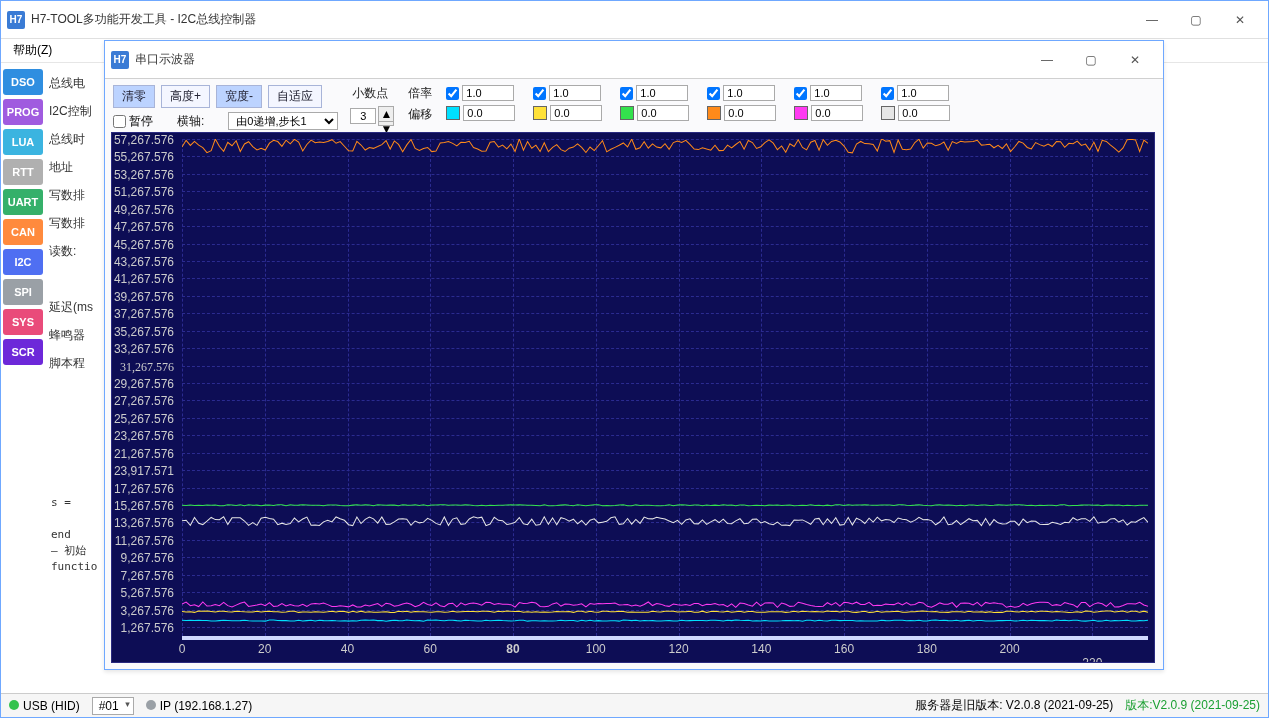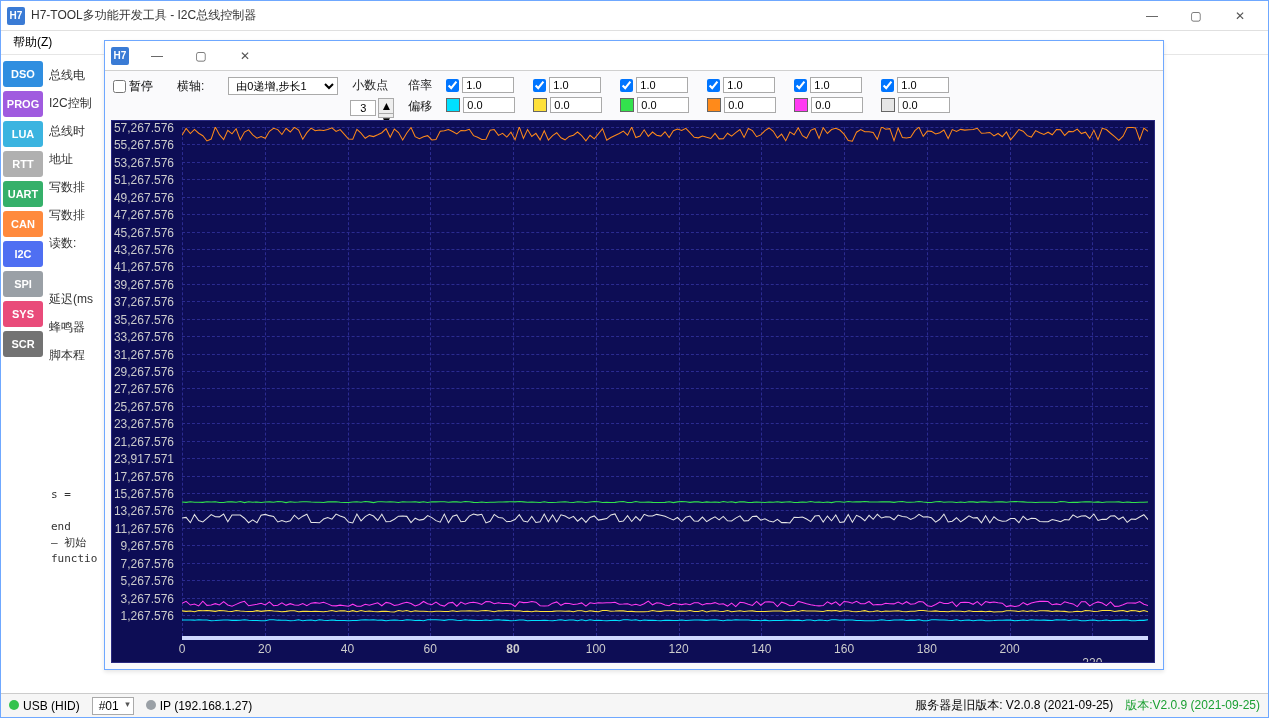--- a/index.html
+++ b/index.html
@@ -1,32 +1,32 @@
 <!DOCTYPE html>
 <html><head>
 <meta charset="utf-8">
 <style>
 * { margin:0; padding:0; box-sizing:border-box; font-family:"Microsoft YaHei","Segoe UI",sans-serif; font-size:12px; }
 body { background:#fff; width:1269px; height:718px; overflow:hidden; position:relative; }
 
 
 .main-window { position:absolute; inset:0; border:1px solid #6fa8ff; background:#fff; display:flex; flex-direction:column; }
-.titlebar { height:30px; display:flex; align-items:center; padding:0 6px; background:#fff; border-bottom:1px solid #e0e0e0; }
+.titlebar { height:38px; display:flex; align-items:center; padding:0 6px; background:#fff; border-bottom:1px solid #e0e0e0; }
 .titlebar .icon { width:18px; height:18px; background:#3a7bd5; color:#fff; font-size:10px; font-weight:bold; display:flex; align-items:center; justify-content:center; margin-right:6px; border-radius:2px; }
 .titlebar .title { flex:1; color:#333; }
 .titlebar .wbtns { display:flex; }
 .titlebar .wbtn { width:44px; height:26px; display:flex; align-items:center; justify-content:center; color:#555; }
 .menubar { height:24px; display:flex; align-items:center; padding:0 6px; border-bottom:1px solid #e6e6e6; }
 .menubar span { padding:2px 6px; }
 .body { flex:1; display:flex; position:relative; }
 
 
 .sidebar { width:44px; background:#fff; display:flex; flex-direction:column; gap:4px; padding:6px 2px; }
 .sidebar .btn { height:26px; border-radius:3px; color:#fff; font-weight:bold; font-size:11px; display:flex; align-items:center; justify-content:center; }
-.c-dso{background:#2f8ee0}.c-prog{background:#a05bdf}.c-lua{background:#3bb4e0}.c-rtt{background:#b0b0b0}.c-uart{background:#35b06a}.c-can{background:#ff8a3d}.c-i2c{background:#4f6ff2}.c-spi{background:#9aa0a6}.c-sys{background:#e94b7a}.c-scr{background:#737373}
+.c-dso{background:#2f8ee0}.c-prog{background:#a05bdf}.c-lua{background:#3bb4e0}.c-rtt{background:#b0b0b0}.c-uart{background:#35b06a}.c-can{background:#ff8a3d}.c-i2c{background:#4f6ff2}.c-spi{background:#9aa0a6}.c-sys{background:#e94b7a}.c-scr{background:#6d28d9}
 
 
 .labels { width:60px; padding:6px 0 0 4px; color:#333; }
 .labels div { height:28px; line-height:28px; white-space:nowrap; overflow:hidden; }
 .codebox { position:absolute; left:50px; top:432px; width:54px; font-family:monospace; font-size:11px; color:#333; line-height:16px; white-space:pre; }
 
 
 .statusbar { position:absolute; left:0; right:0; bottom:0; height:24px; border-top:1px solid #ccc; background:#f6f6f6; display:flex; align-items:center; padding:0 8px; gap:12px; }
 .statusbar .dot { width:10px; height:10px; border-radius:50%; display:inline-block; margin-right:4px; }
 .statusbar .g{background:#33c24d}.statusbar .gr{background:#9aa0a6}
@@ -121,29 +121,36 @@
     <span class="combo">#01</span>
     <span><span class="dot gr"></span><span>IP (192.168.1.27)</span></span>
     <span class="right">服务器是旧版本: V2.0.8 (2021-09-25)</span>
     <span class="green">版本:V2.0.9 (2021-09-25)</span>
   </div>
 </div>
 
 <div class="scope-window">
   <div class="titlebar">
     <div class="icon">H7</div>
+    <div class="title">串口示波器</div>
     <div class="wbtns">
       <div class="wbtn">—</div>
       <div class="wbtn">▢</div>
       <div class="wbtn">✕</div>
     </div>
   </div>
 
   <div style="display:flex; gap:12px; padding:6px 8px 2px; align-items:flex-start;">
     <div style="display:flex;flex-direction:column;gap:4px;">
+      <div style="display:flex;gap:6px;align-items:center;">
+        <button class="tbtn active">清零</button>
+        <button class="tbtn">高度+</button>
+        <button class="tbtn active">宽度-</button>
+        <button class="tbtn">自适应</button>
+      </div>
       <div style="display:flex;gap:22px;align-items:center;">
         <label class="chk">
             <input type="checkbox" style="">
             <span>暂停</span>
           </label>
         <span class="tlabel">横轴:</span>
         <select class="sel"><option>由0递增,步长1</option></select>
       </div>
     </div>
 
@@ -238,21 +245,21 @@
           <div style="top: 52.2857px;">51,267.576</div>
           <div style="top: 69.7143px;">49,267.576</div>
           <div style="top: 87.1429px;">47,267.576</div>
           <div style="top: 104.571px;">45,267.576</div>
           <div style="top: 122px;">43,267.576</div>
           <div style="top: 139.429px;">41,267.576</div>
           <div style="top: 156.857px;">39,267.576</div>
           <div style="top: 174.286px;">37,267.576</div>
           <div style="top: 191.714px;">35,267.576</div>
           <div style="top: 209.143px;">33,267.576</div>
-          <div style="top: 226.571px;">31,267.576</div>
+          <div style="top: 226.571px; font-family: Liberation Serif, serif;">31,267.576</div>
           <div style="top: 244px;">29,267.576</div>
           <div style="top: 261.429px;">27,267.576</div>
           <div style="top: 278.857px;">25,267.576</div>
           <div style="top: 296.286px;">23,267.576</div>
           <div style="top: 313.714px;">21,267.576</div>
           <div style="top: 331.143px;">23,917.571</div>
           <div style="top: 348.571px;">17,267.576</div>
           <div style="top: 366px;">15,267.576</div>
           <div style="top: 383.429px;">13,267.576</div>
           <div style="top: 400.857px;">11,267.576</div>

